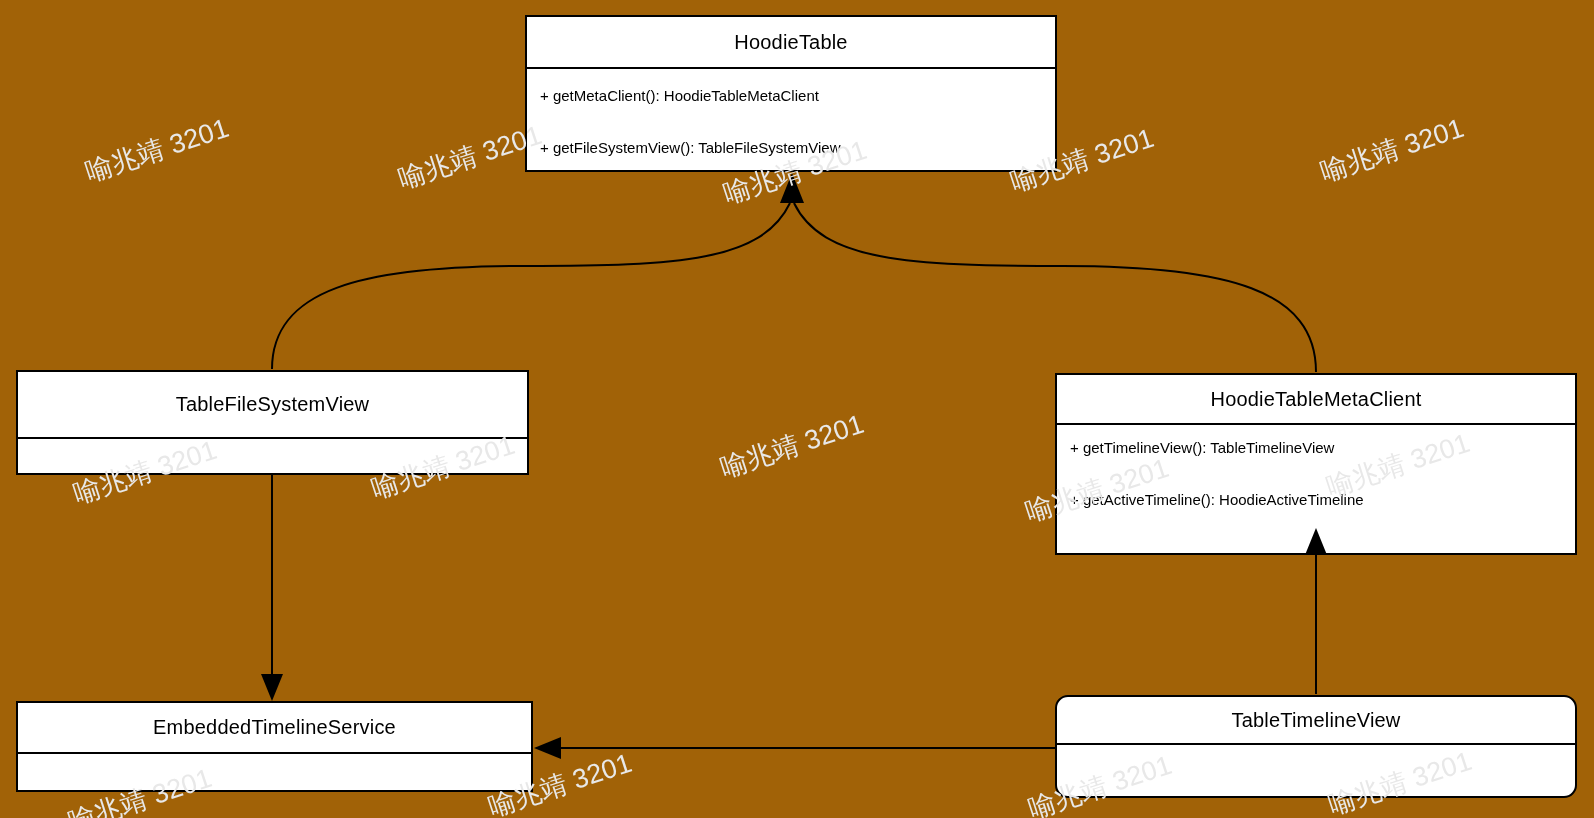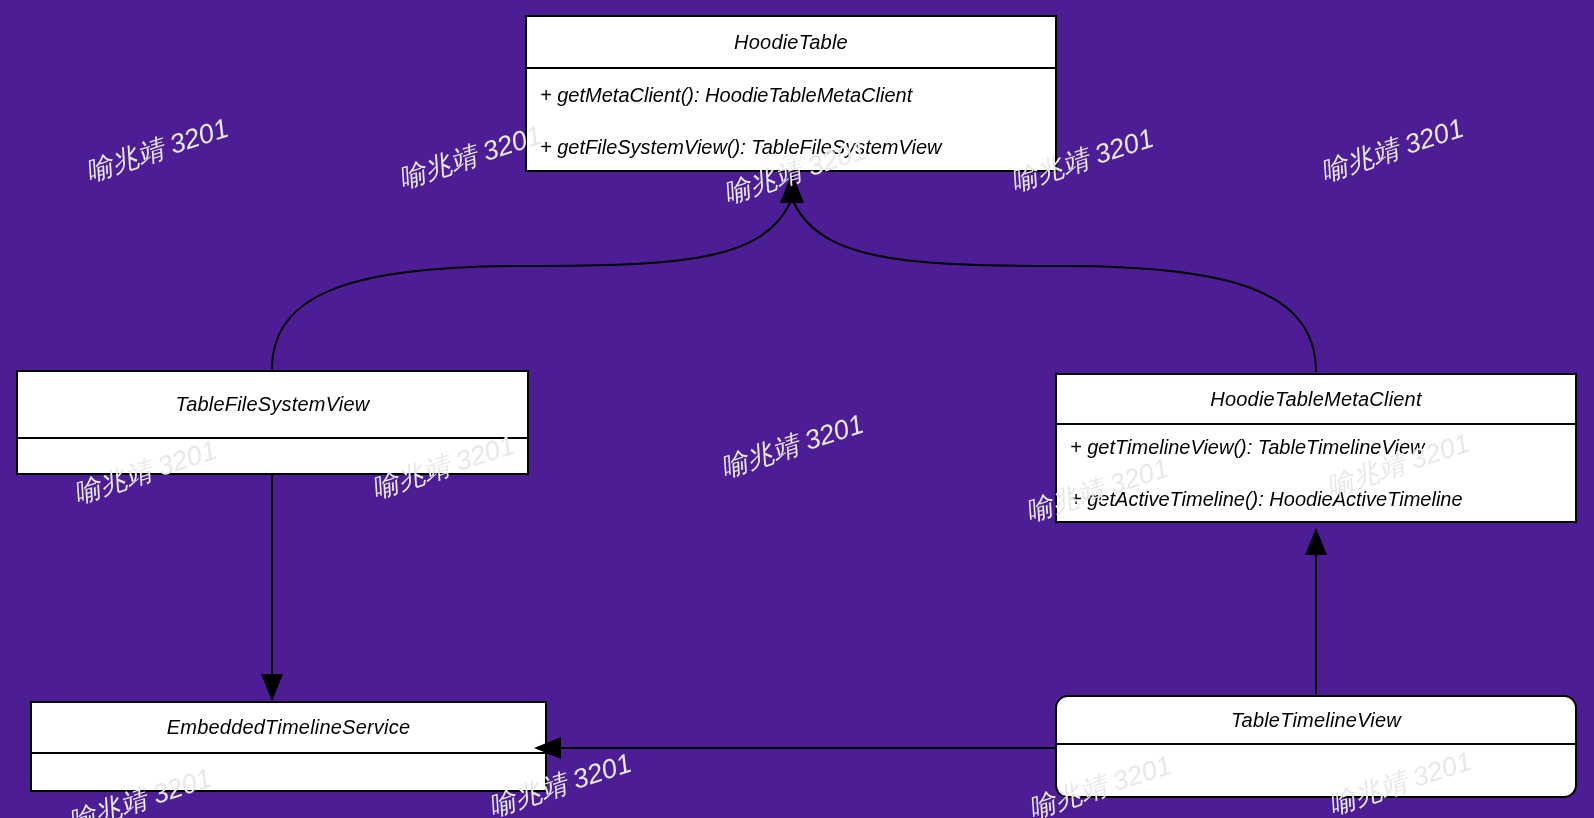--- a/index.html
+++ b/index.html
@@ -1,24 +1,23 @@
 <!DOCTYPE html>
 <html><head>
 <meta charset="utf-8">
 <style>
   html, body { margin: 0; padding: 0; background: #ffffff; }
   .canvas {
     position: relative;
     width: 1594px;
     height: 818px;
-    background: #4c1d95;
+    background: #a16207;
     overflow: hidden;
     font-family: "Liberation Sans", sans-serif;
     color: #000000;
-    font-style: italic;
   }
   
   .uml-class {
     position: absolute;
     box-sizing: border-box;
     border: 2px solid #000000;
     background: #ffffff;
     display: flex;
     flex-direction: column;
     z-index: 2;
@@ -32,21 +31,21 @@
     font-size: 20px;
     letter-spacing: 0.2px;
   }
   .uml-body {
     flex: 1;
     display: flex;
     flex-direction: column;
     box-sizing: border-box;
   }
   .uml-body.with-methods { padding: 16px 13px 0 13px; gap: 31px; }
-  .uml-method { font-size: 20px; line-height: 21px; white-space: nowrap; }
+  .uml-method { font-size: 15px; line-height: 21px; white-space: nowrap; }
   
   .edges {
     position: absolute;
     left: 0; top: 0;
     width: 1594px; height: 818px;
     z-index: 3;
     pointer-events: none;
   }
   .edges path { stroke: #000000; stroke-width: 2; fill: none; }
   .edges line { stroke: #000000; stroke-width: 2; }
@@ -74,29 +73,29 @@
       <div class="uml-method">+ getMetaClient(): HoodieTableMetaClient</div>
       <div class="uml-method">+ getFileSystemView(): TableFileSystemView</div>
     </div>
   </div>
 
   <div class="uml-class" style="left:16px; top:370px; width:513px; height:105px;">
     <div class="uml-title" style="height:67px;">TableFileSystemView</div>
     <div class="uml-body"></div>
   </div>
 
-  <div class="uml-class" style="left:1055px; top:373px; width:522px; height:150px;justify-content:center;">
+  <div class="uml-class" style="left:1055px; top:373px; width:522px; height:182px;justify-content:center;">
     <div class="uml-title" style="height:50px;">HoodieTableMetaClient</div>
     <div class="uml-body with-methods" style="padding-top:12px;">
       <div class="uml-method">+ getTimelineView(): TableTimelineView</div>
       <div class="uml-method">+ getActiveTimeline(): HoodieActiveTimeline</div>
     </div>
   </div>
 
-  <div class="uml-class" style="left:30px; top:701px; width:517px; height:91px;">
+  <div class="uml-class" style="left:16px; top:701px; width:517px; height:91px;">
     <div class="uml-title" style="height:51px;">EmbeddedTimelineService</div>
     <div class="uml-body"></div>
   </div>
 
   <div class="uml-class" style="left:1055px; top:695px; width:522px; height:103px;border-radius:13px;">
     <div class="uml-title" style="height:48px;">TableTimelineView</div>
     <div class="uml-body"></div>
   </div>
 
   <svg class="edges" viewBox="0 0 1594 818" xmlns="http://www.w3.org/2000/svg">

